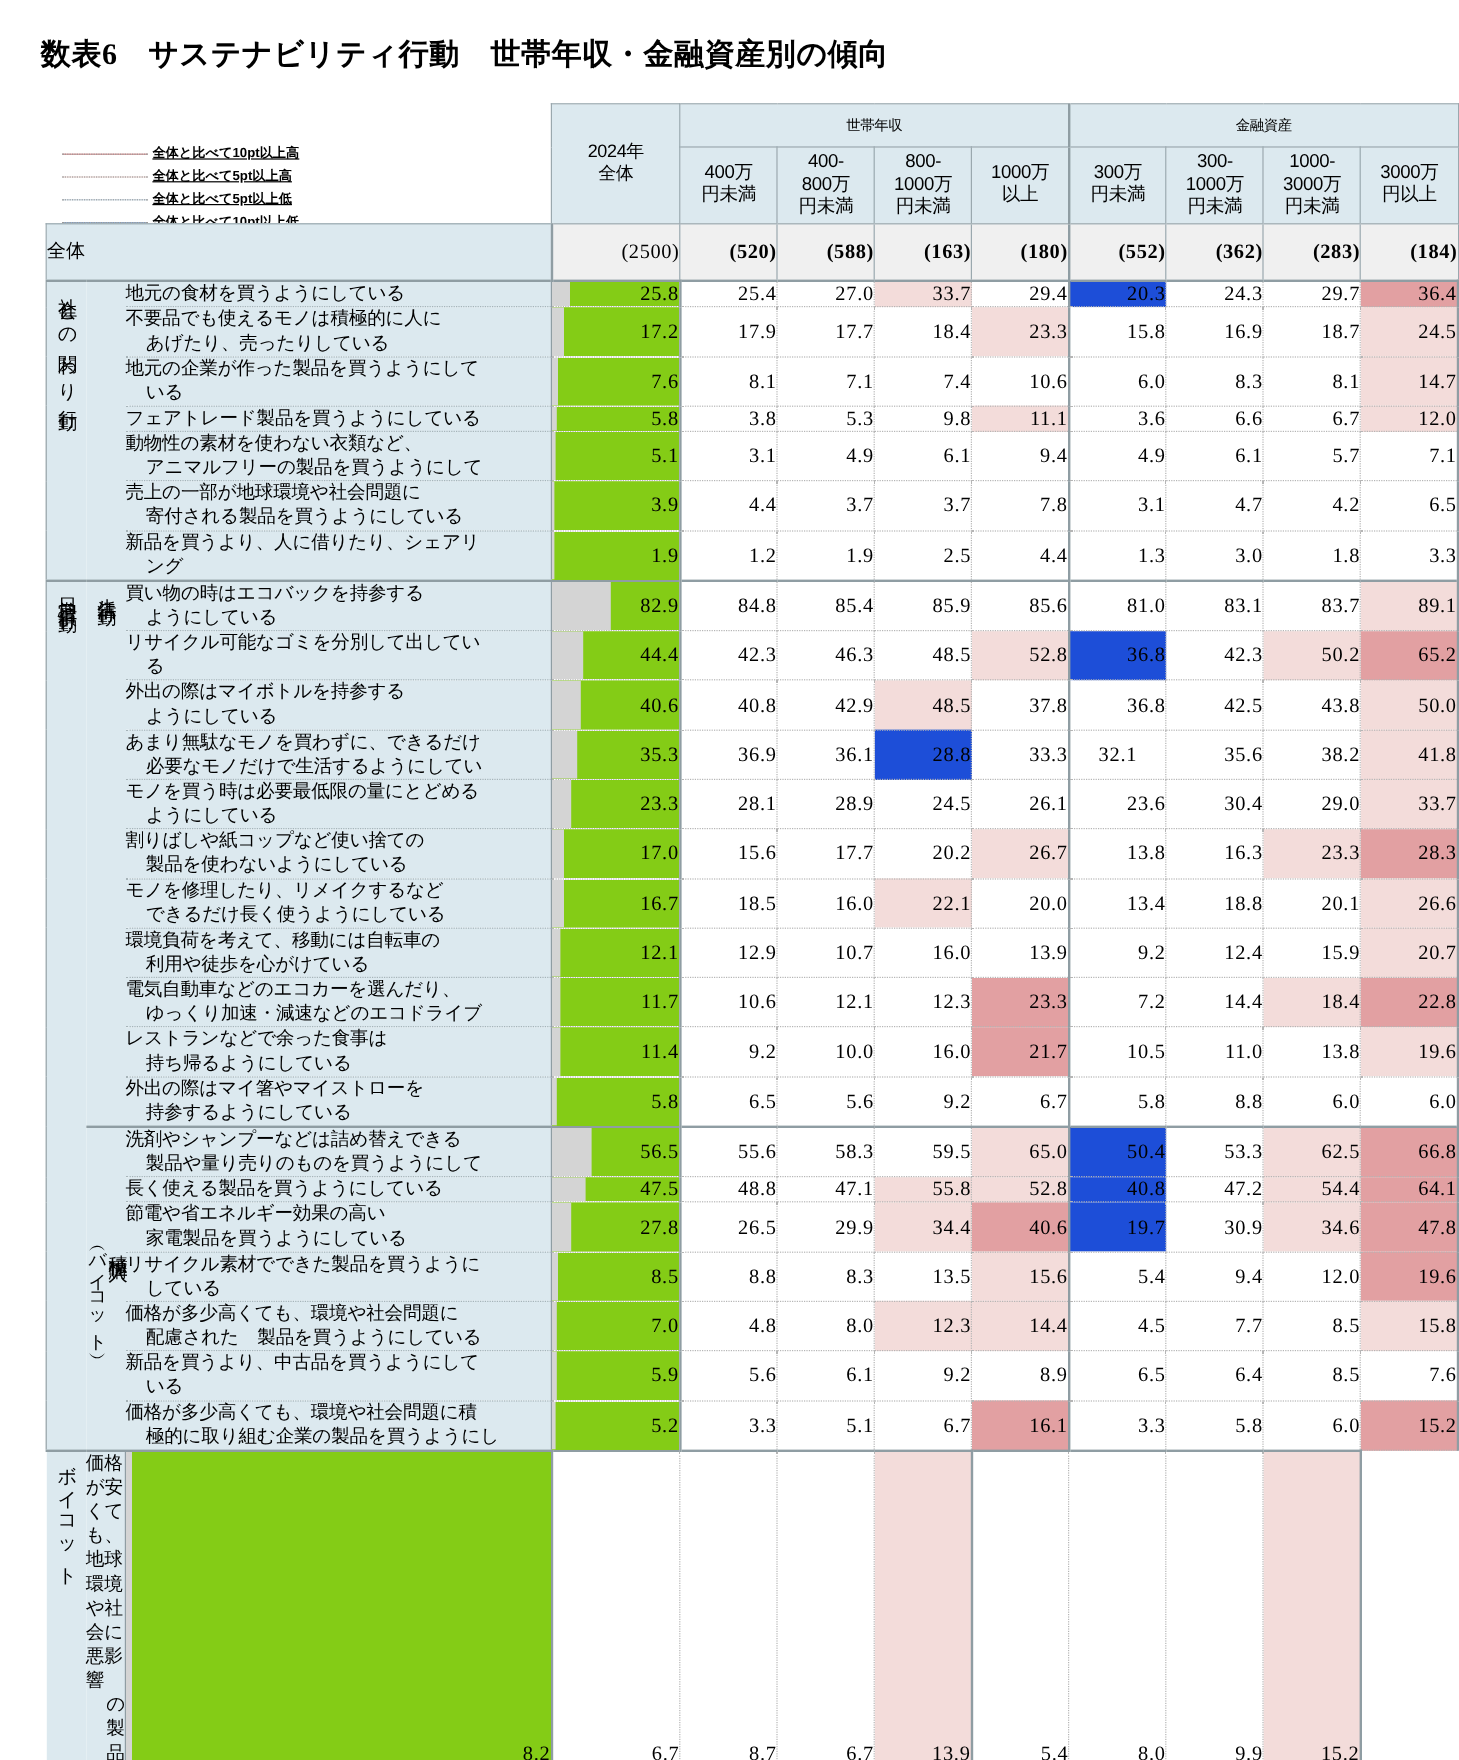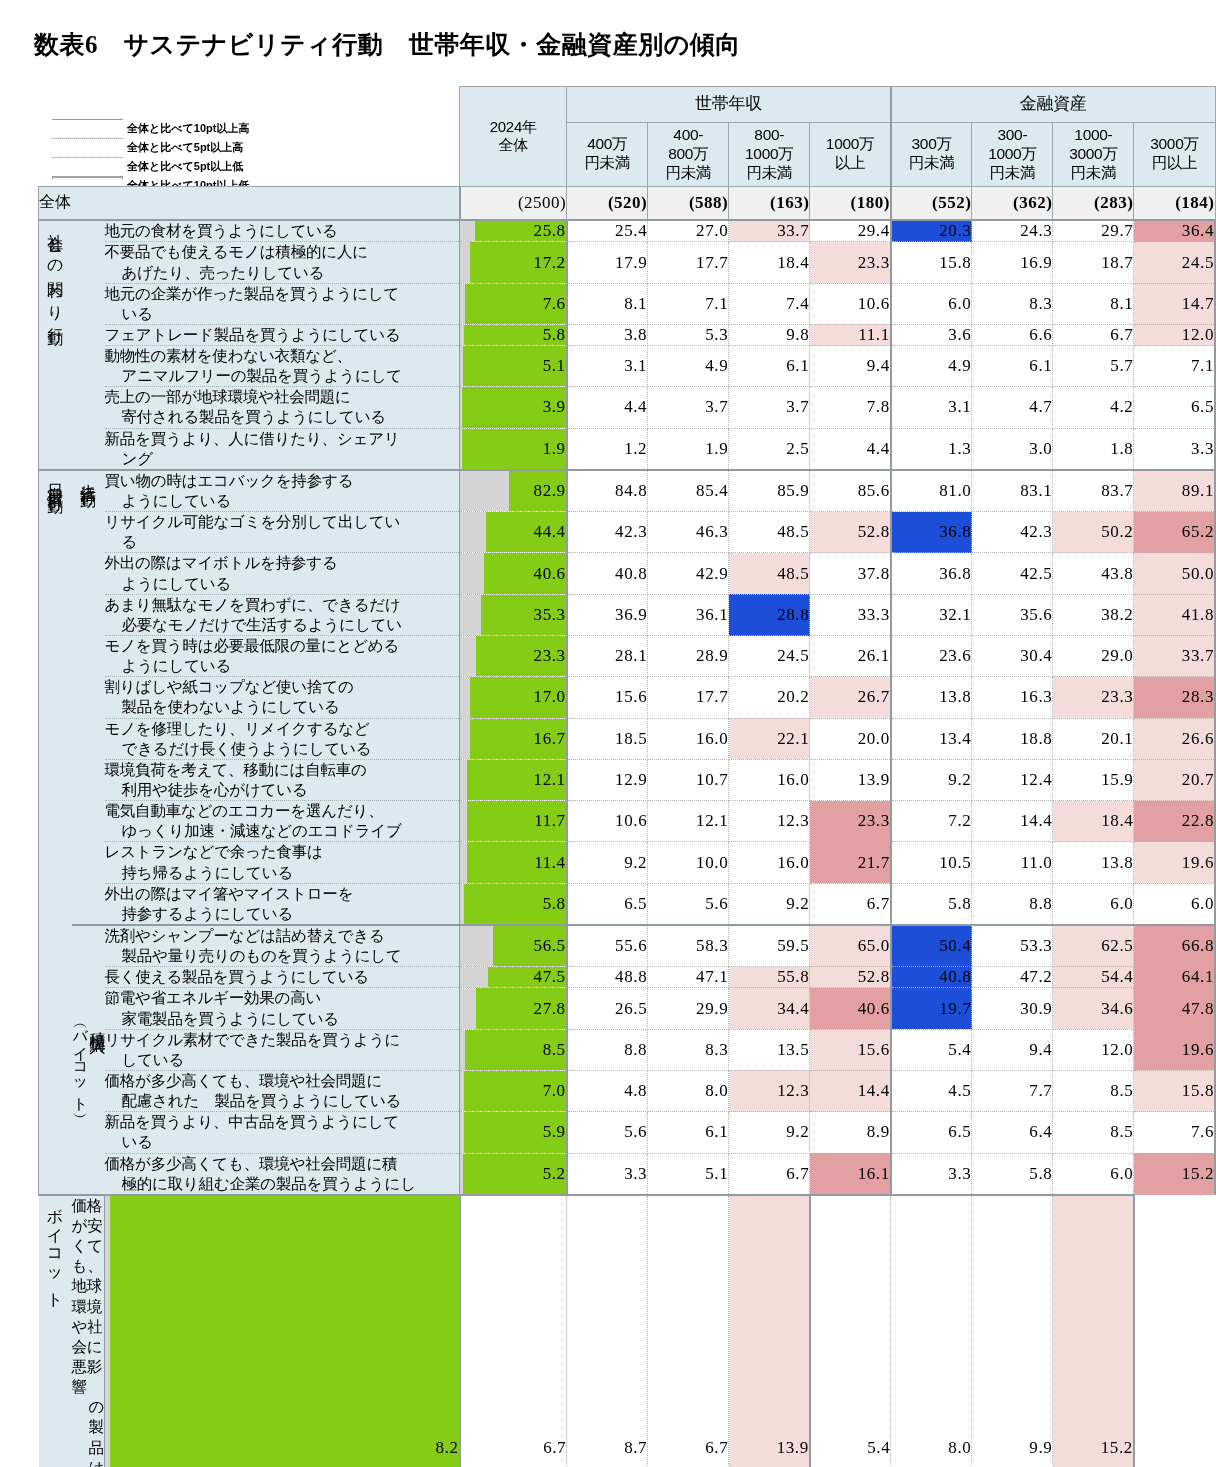--- a/index.html
+++ b/index.html
@@ -31,22 +31,23 @@
 
   
   #legend {
     position: absolute;
     left: 52px;
     top: 119px;
     width: 262px;
   }
   .legend-row {
     display: flex;
-    align-items: flex-start;
+    align-items: center;
     height: 19px;
+    text-decoration: underline;
   }
   .legend-swatch {
     width: 71px;
     flex: 0 0 71px;
     border: 1px dotted #9a9a9a;
     border-bottom: none;
   }
   .legend-row:last-child .legend-swatch { border-bottom: 1px dotted #9a9a9a; }
   .legend-label {
     font-size: 11px;
@@ -89,21 +90,21 @@
   .hd {
     background: #dce9ef;
     border: 1px solid #9aa8ae;
     text-align: center;
     font-size: 16px;
     font-weight: bold;
     font-family: "Liberation Sans", "DejaVu Sans", sans-serif;
     line-height: 1.22;
     letter-spacing: -0.3px;
   }
-  .hd.grp { font-size: 17px; height: 36px; }
+  .hd.grp { font-size: 12px; height: 36px; }
   .hd.tot { font-size: 15px; }
   .hd.sub { font-size: 15.5px; padding: 3px 1px; }
   .hd-sep-right { border-right: 2px solid #8f9da3; }
   .hd.dotted-r { border-right: 1px dotted #9aa8ae; }
 
   
   .blank { border: none; background: transparent; }
 
   
   .n-label {
@@ -115,21 +116,21 @@
     padding: 5px 0 5px 16px;
     height: 34px;
   }
   .n-cell {
     background: #f0f0f0;
     border: 1px solid #9aa8ae;
     border-top: 1px solid #9aa8ae;
     text-align: right;
     padding-right: 7px;
     font-size: 17px;
-    height: 34px;
+    height: 48px;
     letter-spacing: 0.5px;
   }
   .n-cell.dotted-l { border-left: 1px dotted #b2b2b2; font-weight: bold; }
   .n-cell.solid-l  { border-left: 2px solid #8f9da3; }
 
   
   .cat {
     background: #dce9ef;
     border-left: 1px solid #8f9da3;
     border-right: none;
@@ -436,21 +437,21 @@
           <td class="val">43.8</td>
           <td class="val last h-hi1">50.0</td>
         </tr>
         <tr>
           <td class="item"><span>あまり無駄なモノを買わずに、できるだけ</span><span class="ln2">必要なモノだけで生活するようにしてい</span></td>
           <td class="totcell"><span class="bar" style="width: 20.6016px;"></span><span class="num">35.3</span></td>
           <td class="val">36.9</td>
           <td class="val">36.1</td>
           <td class="val h-lo1">28.8</td>
           <td class="val grp-end">33.3</td>
-          <td class="val" style="border-left: 2px solid rgb(143, 157, 163);">32.1</td>
+          <td class="val" style="border-left: 2px solid rgb(143, 157, 163); text-align: center;">32.1</td>
           <td class="val">35.6</td>
           <td class="val">38.2</td>
           <td class="val last h-hi1">41.8</td>
         </tr>
         <tr>
           <td class="item"><span>モノを買う時は必要最低限の量にとどめる</span><span class="ln2">ようにしている</span></td>
           <td class="totcell"><span class="bar" style="width: 16.1661px;"></span><span class="num">23.3</span></td>
           <td class="val">28.1</td>
           <td class="val">28.9</td>
           <td class="val">24.5</td>

